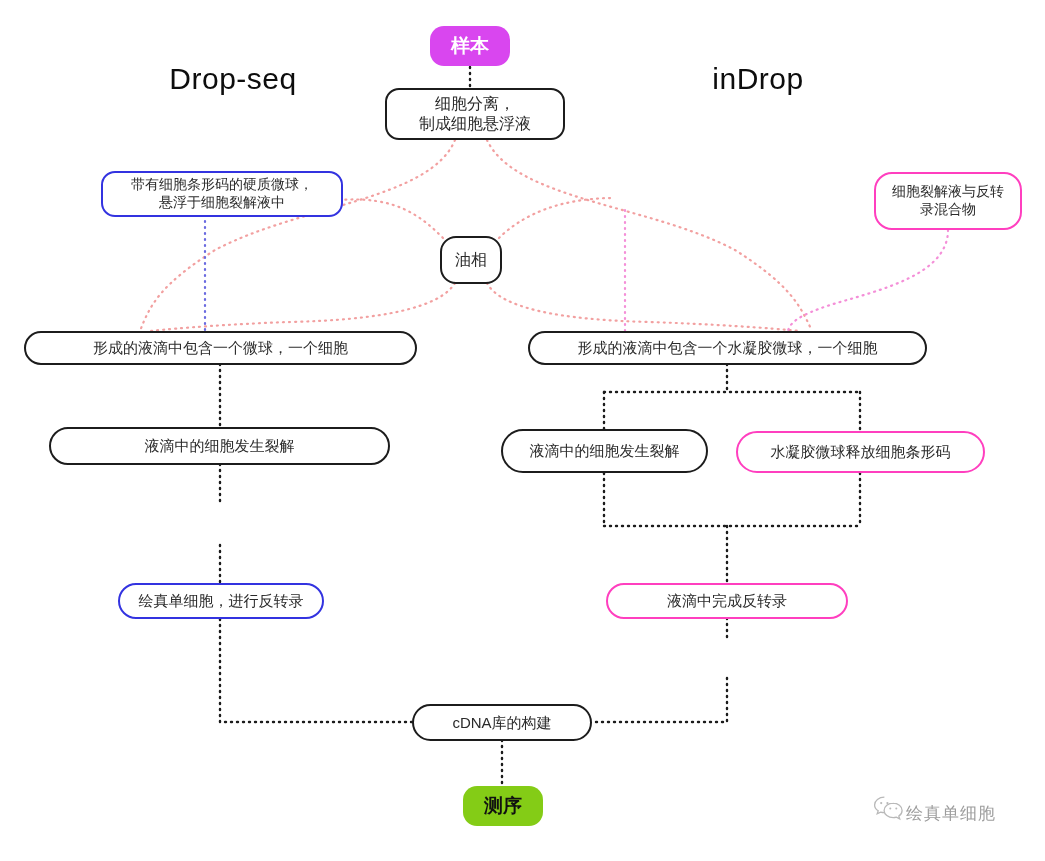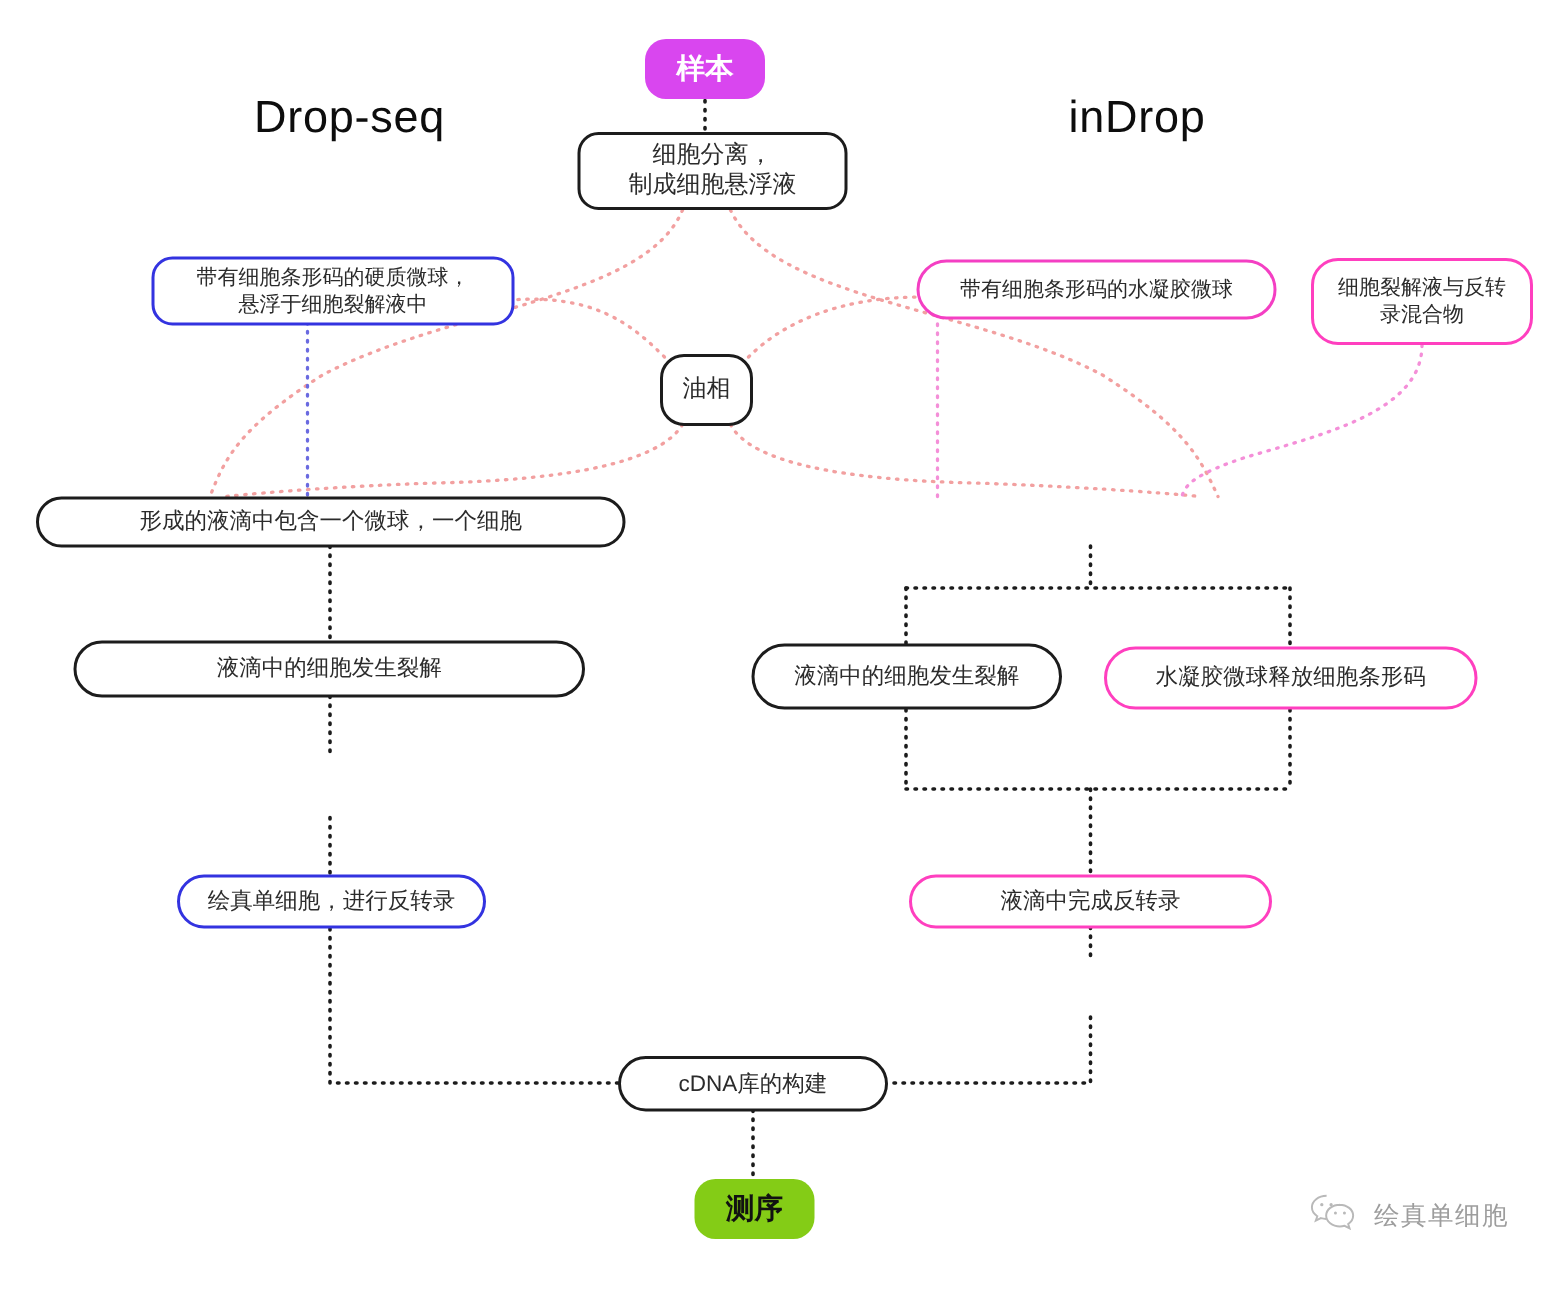--- a/index.html
+++ b/index.html
@@ -63,22 +63,22 @@
     position: absolute;
     font-weight: normal;
     color: #0d0d0d;
     letter-spacing: 0.5px;
     z-index: 4;
   }
 
   .watermark {
     position: absolute;
     display: flex;
-    align-items: center;
-    gap: 10px;
+    align-items: flex-end;
+    gap: 0;
     color: #a8a8a8;
     z-index: 5;
   }
   .watermark .wm-text {
     font-size: 17px;
     letter-spacing: 1px;
     color: #9d9d9d;
   }
 </style>
 </head>
@@ -134,27 +134,27 @@
   <div class="tag tag-seq" style="left:463px; top:786px; width:80px; height:40px; border-radius:14px; font-size:19px;">测序</div>
 
   <div class="node pill n-black" style="left:385px; top:88px; width:180px; height:52px; border-radius:14px; font-size:16px;">细胞分离，
 制成细胞悬浮液</div>
 
   <div class="node pill n-black" style="left:440px; top:236px; width:62px; height:48px; border-radius:16px; font-size:16px;">油相</div>
 
   <div class="node pill n-blue" style="left:101px; top:171px; width:242px; height:46px; border-radius:14px; font-size:14px;">带有细胞条形码的硬质微球，
 悬浮于细胞裂解液中</div>
 
-  <div class="node pill n-pink" style="left:611px; top:173px; width:240px; height:40px; border-radius:20px; font-size:14px;">带有细胞条形码的水凝胶微球</div>
 
   <div class="node pill n-magenta" style="left:874px; top:172px; width:148px; height:58px; border-radius:18px; font-size:14px;">细胞裂解液与反转
 录混合物</div>
 
   <div class="node pill n-black" style="left:24px; top:331px; width:393px; height:34px; border-radius:17px; font-size:15px;">形成的液滴中包含一个微球，一个细胞</div>
 
+  <div class="node pill n-black" style="left:528px; top:331px; width:399px; height:34px; border-radius:17px; font-size:15px;">形成的液滴中包含一个水凝胶微球，一个细胞</div>
 
   <div class="node pill n-black" style="left:49px; top:427px; width:341px; height:38px; border-radius:19px; font-size:15px;">液滴中的细胞发生裂解</div>
 
 
   <div class="node pill n-blue" style="left:118px; top:583px; width:206px; height:36px; border-radius:18px; font-size:15px;">绘真单细胞，进行反转录</div>
 
   <div class="node pill n-black" style="left:501px; top:429px; width:207px; height:44px; border-radius:22px; font-size:15px;">液滴中的细胞发生裂解</div>
 
   <div class="node pill n-magenta" style="left:736px; top:431px; width:249px; height:42px; border-radius:21px; font-size:15px;">水凝胶微球释放细胞条形码</div>
 

